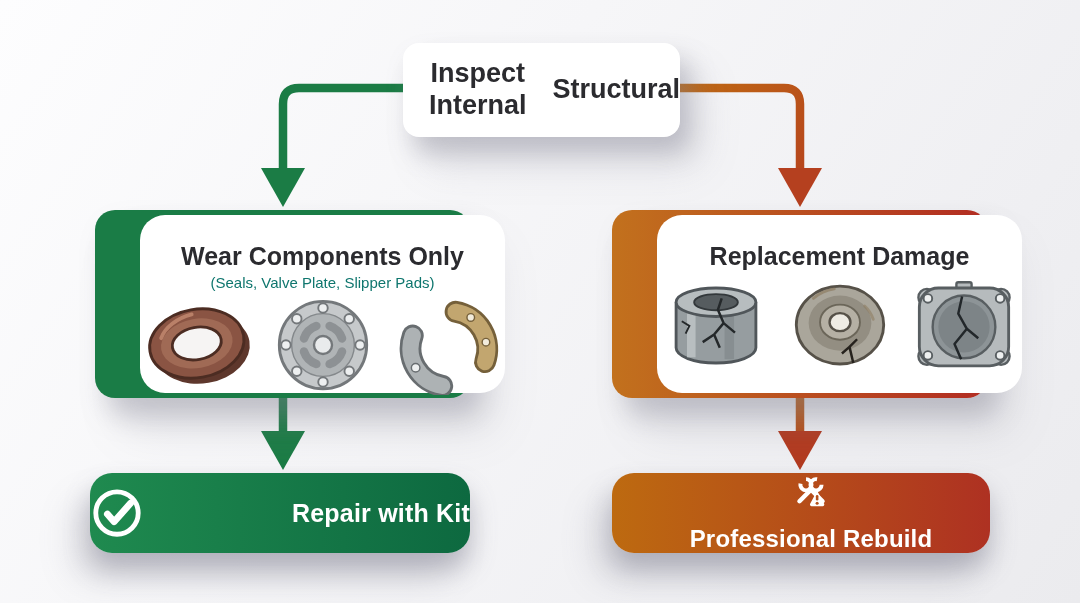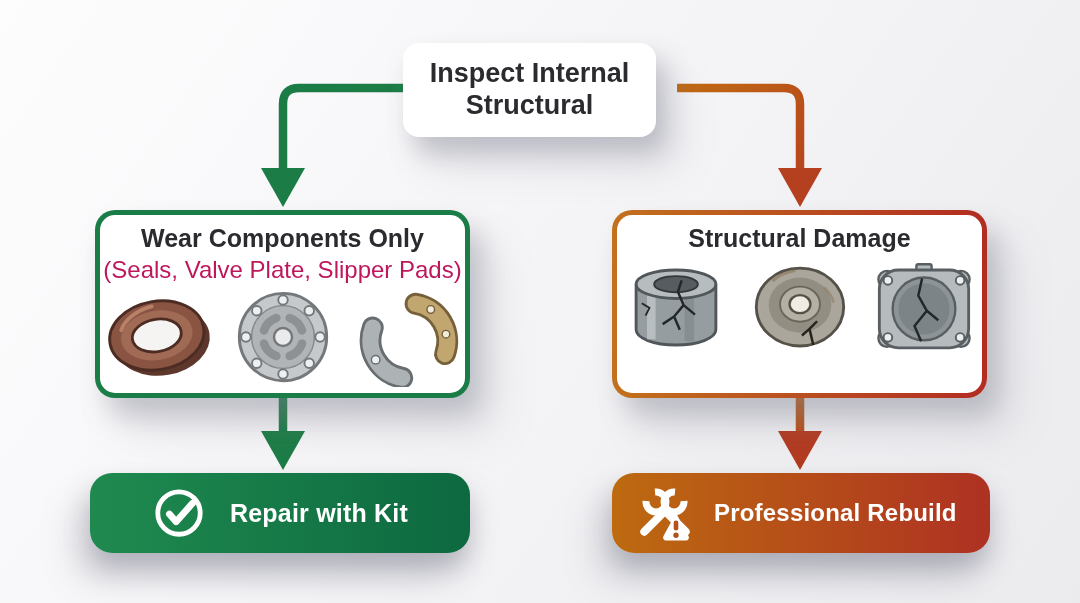--- a/index.html
+++ b/index.html
@@ -5,50 +5,50 @@
   html,body{margin:0;padding:0;background:#ffffff;}
   .stage{
     position:relative;width:1080px;height:603px;overflow:hidden;
     font-family:"Liberation Sans",sans-serif;
     background:linear-gradient(125deg,#fdfdfe 0%,#f6f6f8 40%,#efeff2 78%,#ebebee 100%);
   }
   
   .connectors{position:absolute;left:0;top:0;width:1080px;height:603px;z-index:1;pointer-events:none;}
   
   .root-box{
-    position:absolute;left:403px;top:43px;width:253px;height:94px;z-index:2;
+    position:absolute;left:403px;top:43px;width:277px;height:94px;z-index:2;
     background:#ffffff;border-radius:16px;
     box-shadow:10px 16px 24px rgba(125,125,142,.38),22px 30px 40px rgba(125,125,142,.16);
-    display:flex;flex-direction:column;align-items:center;justify-content:center;
+    display:flex;flex-direction:row;align-items:center;justify-content:center;
   }
   .root-title{font-size:27px;font-weight:bold;color:#2b2b2f;line-height:1.17;text-align:center;}
   
   .branch{
     position:absolute;top:210px;width:375px;height:188px;z-index:2;
     border-radius:20px;padding:5px;box-sizing:border-box;
     box-shadow:12px 18px 26px rgba(125,125,142,.36),26px 34px 44px rgba(125,125,142,.15);
   }
   .branch.left{left:95px;background:#1a7c46;}
   .branch.right{left:612px;background:linear-gradient(90deg,#c2711d 0%,#b22c22 100%);}
   .branch-inner{
-    width:100%;height:100%;background:#ffffff;border-radius:15px;
-    display:flex;flex-direction:column;align-items:center;padding-top:9px;box-sizing:border-box;
+    width:100%;height:100%;background:#ffffff;border-radius:25px;
+    display:flex;flex-direction:column;align-items:center;padding-top:27px;box-sizing:border-box;margin-left:40px;
   }
   .branch-title{font-size:25px;font-weight:bold;color:#2b2b2f;line-height:1.15;}
-  .branch-sub{font-size:24px;color:#be185d;margin-top:3px;line-height:1.15;}
+  .branch-sub{font-size:15px;color:#0f766e;margin-top:3px;line-height:1.15;}
   .parts{display:flex;flex-direction:row;align-items:center;justify-content:center;gap:10px;margin-top:4px;}
   .parts svg{display:block;}
   
   .action{
     position:absolute;top:473px;height:80px;z-index:2;border-radius:22px;
     display:flex;align-items:center;color:#ffffff;
     box-shadow:0 16px 26px rgba(112,112,130,.42),-18px 26px 34px rgba(112,112,130,.18);
   }
-  .action.green{left:90px;width:380px;background:linear-gradient(90deg,#1f8a4f 0%,#0d6940 100%);justify-content:center;gap:24px;}
-  .action.orange{left:612px;width:378px;background:linear-gradient(90deg,#bd6a10 0%,#ae3122 100%);padding-left:20px;box-sizing:border-box;gap:16px;}
+  .action.green{left:90px;width:380px;background:linear-gradient(90deg,#1f8a4f 0%,#0d6940 100%);justify-content:space-between;gap:24px;}
+  .action.orange{left:612px;width:378px;background:linear-gradient(90deg,#bd6a10 0%,#ae3122 100%);padding-left:20px;box-sizing:border-box;gap:16px;flex-direction:column;}
   .action-label{font-size:25px;font-weight:bold;letter-spacing:.2px;}
   .action-label-2line{font-size:24px;font-weight:bold;line-height:1.18;letter-spacing:.2px;}
 </style>
 </head>
 <body>
 
 <div class="stage">
 
   <svg class="connectors" viewBox="0 0 1080 603">
     <defs>
@@ -132,21 +132,21 @@
             <circle cx="85" cy="21" r="4" fill="#f2ecdc" stroke="#75603a" stroke-width="1.5"></circle>
             <circle cx="101" cy="47" r="4" fill="#f2ecdc" stroke="#75603a" stroke-width="1.5"></circle>
           </g>
         </svg>
       </div>
     </div>
   </div>
 
   <div class="branch right">
     <div class="branch-inner">
-      <div class="branch-title">Structural Damage</div>
+      <div class="branch-title">Replacement Damage</div>
       <div class="parts">
 
         <svg width="114" height="100" viewBox="0 0 120 100">
           <path d="M18,26 L18,74 A42,16 0 0 0 102,74 L102,26" fill="#969da0" stroke="#50565a" stroke-width="3"></path>
           <path d="M34,30 L34,84" stroke="#b8bec0" stroke-width="9"></path>
           <path d="M74,30 L74,86" stroke="#878e91" stroke-width="10"></path>
           <ellipse cx="60" cy="26" rx="42" ry="15" fill="#b7bdbf" stroke="#50565a" stroke-width="3"></ellipse>
           <ellipse cx="60" cy="26" rx="23" ry="8.5" fill="#565c5f" stroke="#33383b" stroke-width="2"></ellipse>
           <path d="M66,22 L62,34 L68,48 L58,60 L64,74 M58,60 L46,68 M68,48 L80,58" stroke="#24282a" stroke-width="2.6" fill="none" stroke-linejoin="round"></path>
           <path d="M24,46 L32,51 L28,59" stroke="#24282a" stroke-width="2" fill="none"></path>

